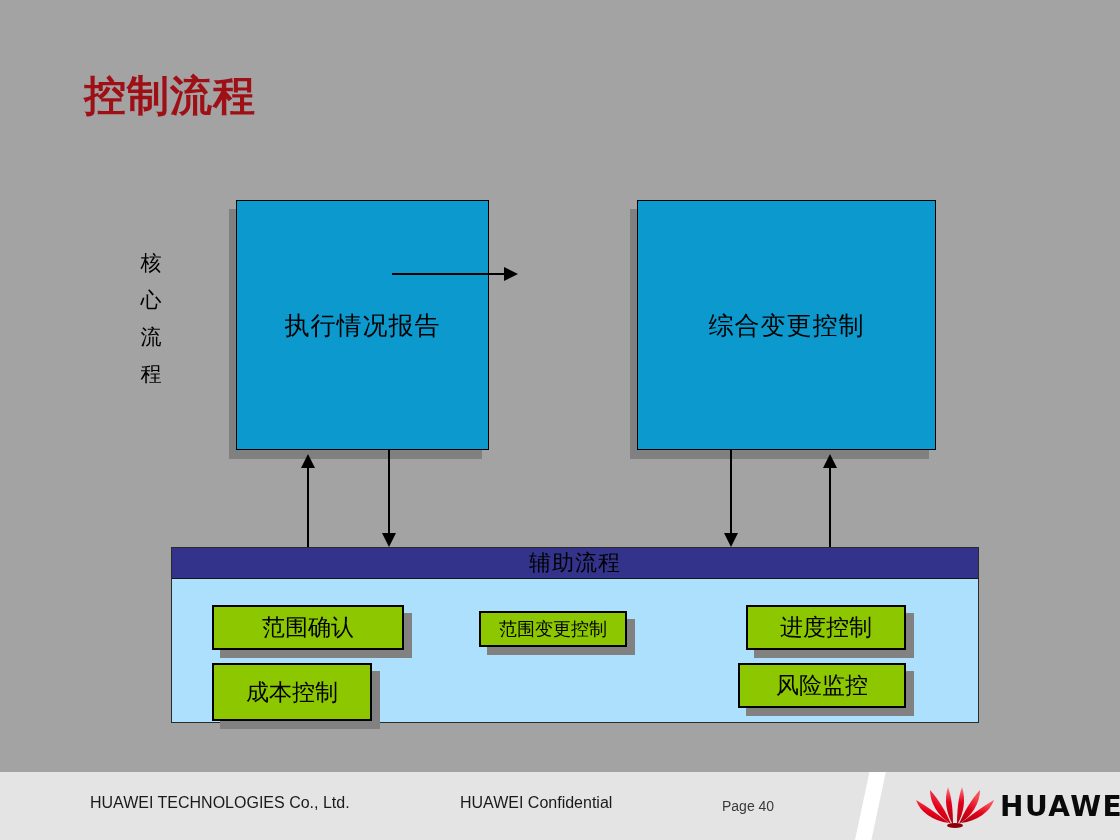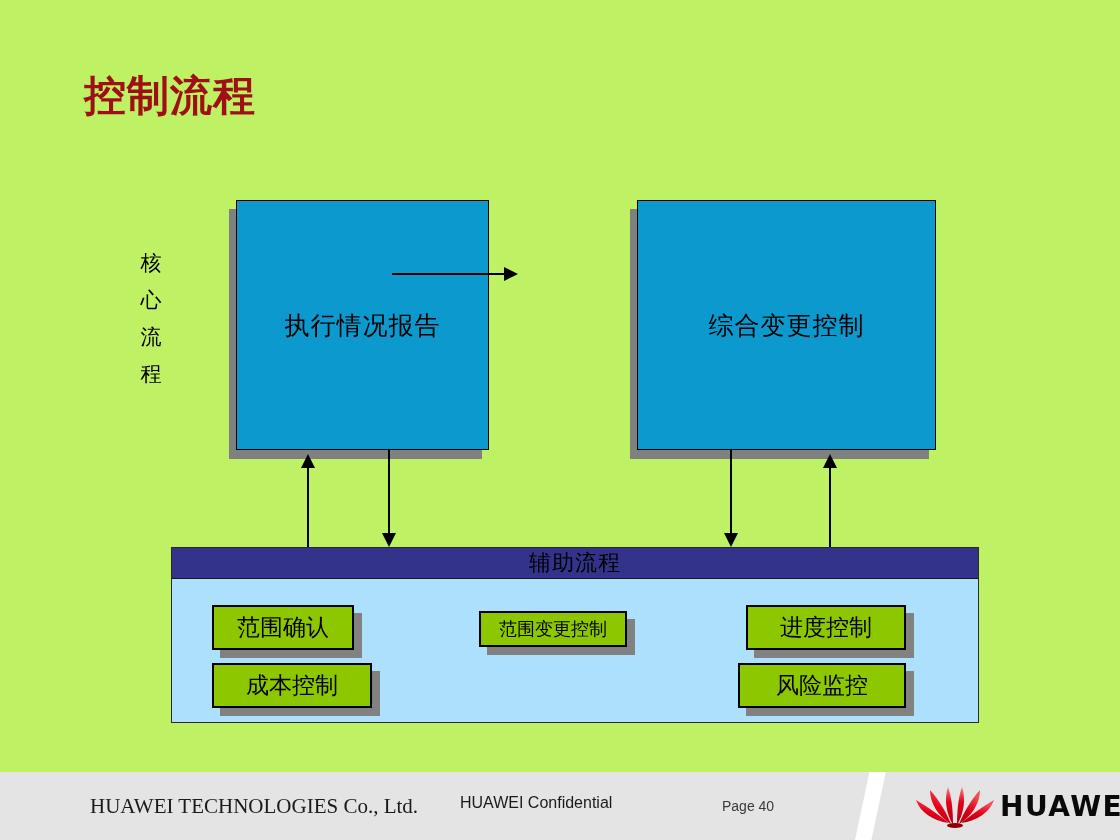--- a/index.html
+++ b/index.html
@@ -10,21 +10,21 @@
     width: 1120px;
     height: 840px;
     background: #ffffff;
     font-family: "Liberation Sans", sans-serif;
     overflow: hidden;
   }
   #slide {
     position: relative;
     width: 1120px;
     height: 840px;
-    background: #bef264;
+    background: #a3a3a3;
   }
 
   
   #slide-title {
     position: absolute;
     left: 84px;
     top: 68px;
     font-family: "DejaVu Sans", "Liberation Sans", sans-serif;
     font-size: 42px;
     font-weight: bold;
@@ -129,22 +129,22 @@
     justify-content: center;
   }
   .sub-box-label {
     font-family: "DejaVu Serif", "Liberation Serif", serif;
     color: #000000;
     white-space: nowrap;
   }
   .sub-box-label.size-lg { font-size: 23px; }
   .sub-box-label.size-sm { font-size: 18px; }
 
-  #sub-box-0 { left: 212px; top: 605px; width: 142px; height: 45px; }
-  #sub-box-1 { left: 212px; top: 663px; width: 160px; height: 45px; }
+  #sub-box-0 { left: 212px; top: 605px; width: 192px; height: 45px; }
+  #sub-box-1 { left: 212px; top: 663px; width: 160px; height: 58px; }
   #sub-box-2 { left: 479px; top: 611px; width: 148px; height: 36px; border-radius: 12px; }
   #sub-box-3 { left: 466px; top: 663px; width: 160px; height: 45px; }
   #sub-box-4 { left: 746px; top: 605px; width: 160px; height: 45px; }
   #sub-box-5 { left: 738px; top: 663px; width: 168px; height: 45px; }
 
   
   #connectors {
     position: absolute;
     left: 0; top: 0;
     width: 1120px;
@@ -168,22 +168,22 @@
     top: -10px;
     width: 16px;
     height: 92px;
     background: #FFFFFF;
     transform: rotate(12deg);
   }
   #footer-text-company {
     position: absolute;
     left: 90px;
     top: 22px;
-    font-family: Liberation Serif, serif;
-    font-size: 21px;
+    font-family: Liberation Sans, sans-serif;
+    font-size: 16px;
     color: #1A1A1A;
     white-space: nowrap;
   }
   #footer-text-confidential {
     position: absolute;
     left: 460px;
     top: 22px;
     font-family: "Liberation Sans", sans-serif;
     font-size: 16px;
     color: #1A1A1A;

